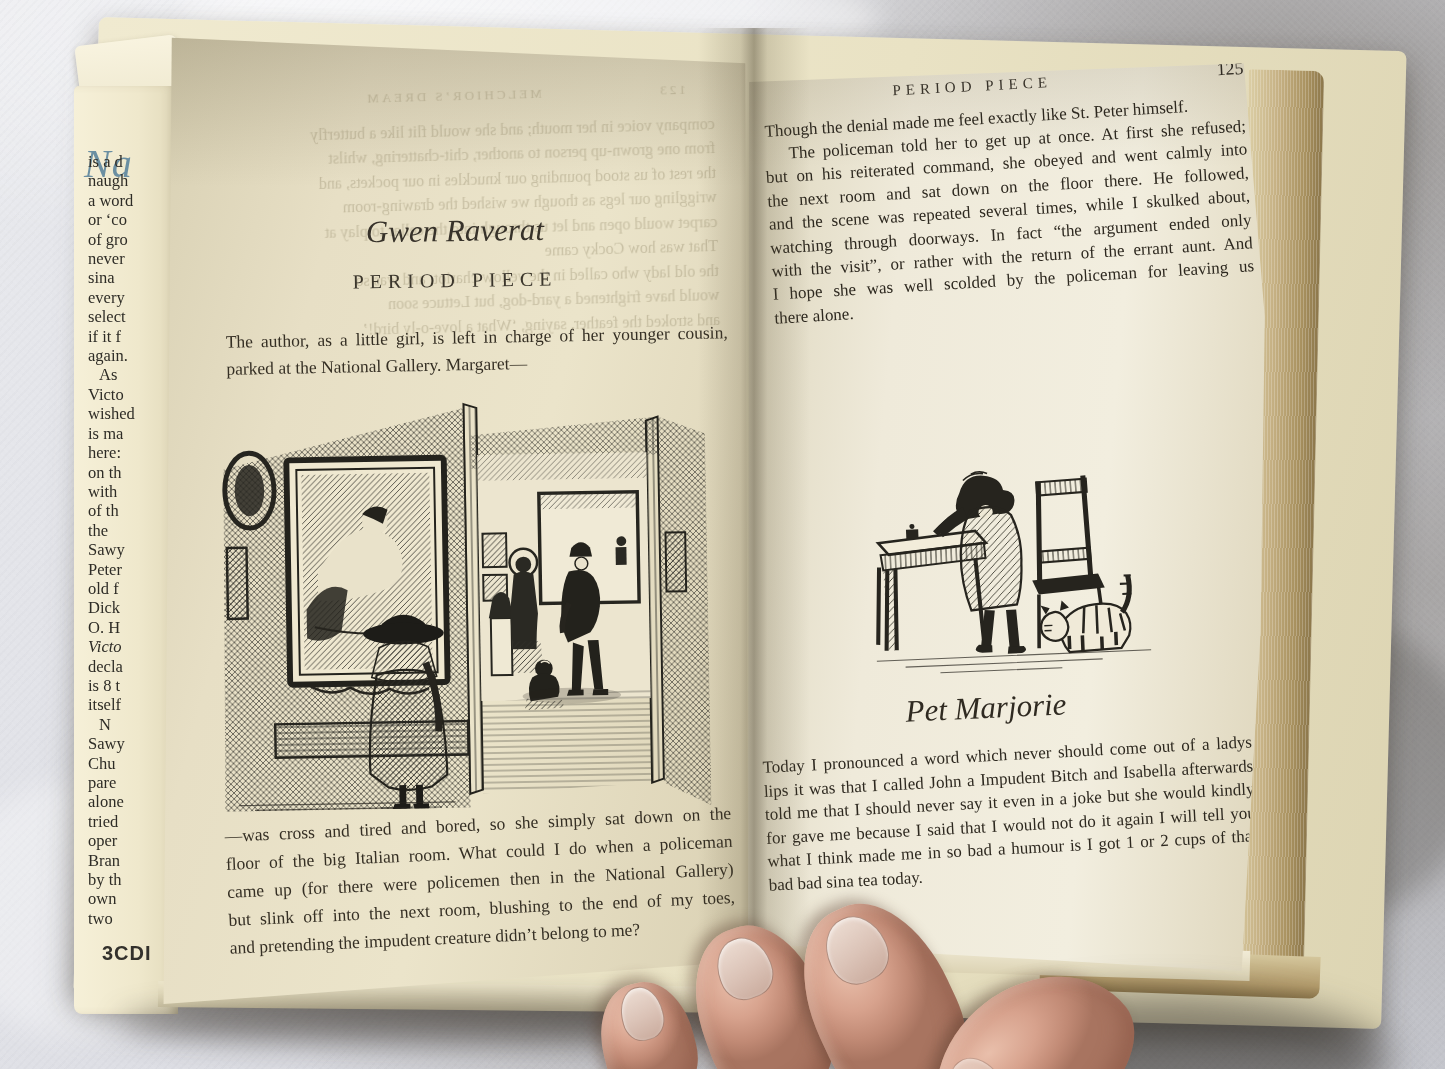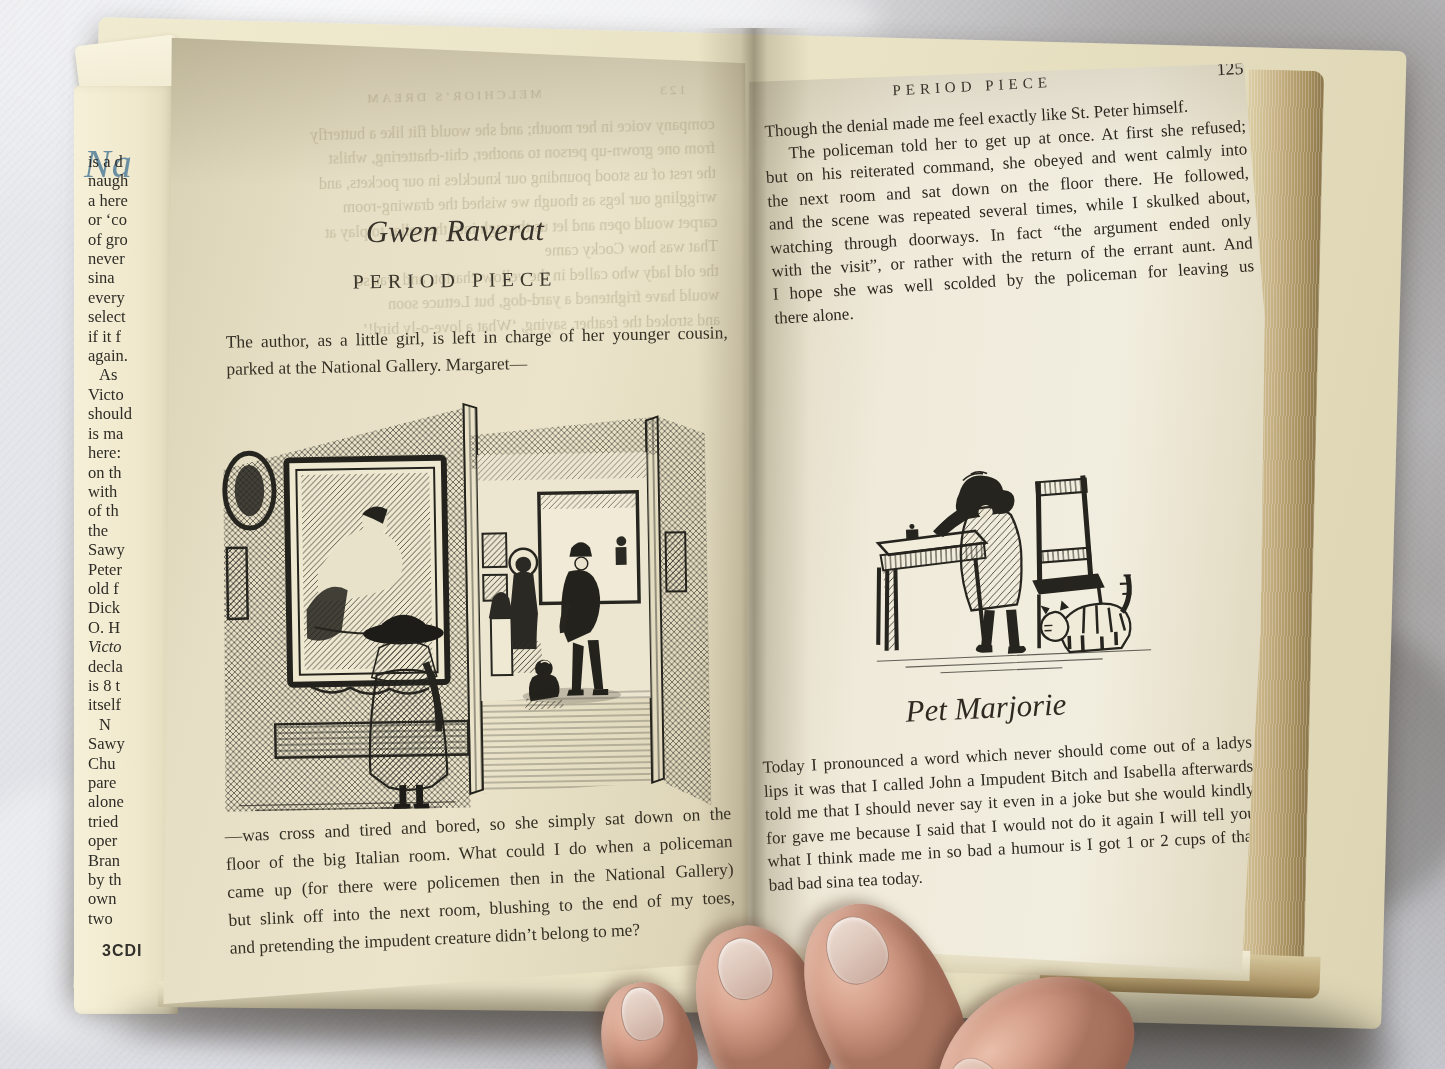--- a/index.html
+++ b/index.html
@@ -33,21 +33,21 @@
   .flap-fold{position:absolute;left:78px;top:40px;width:104px;height:66px;transform:rotate(-7deg);
     background:linear-gradient(180deg,#f8f3df,#efe9d0);border-radius:6px 10px 0 0;
     box-shadow:0 3px 6px rgba(90,80,55,.35);}
   .flap-title{position:absolute;left:10px;top:6px;font-style:italic;font-size:40px;font-weight:normal;
     letter-spacing:1px;margin-top:48px;}
   .flap-lines{position:absolute;left:14px;top:66px;width:150px;font-size:16.5px;line-height:19.4px;
     color:#2e2c26;white-space:nowrap;}
   .flap-lines .ln:nth-child(12),.flap-lines .ln:nth-child(30){padding-left:11px;}
   .flap-lines .ln:nth-child(26){font-style:italic;}
   .printer-mark{position:absolute;left:28px;top:856px;font-family:"Liberation Sans","DejaVu Sans",sans-serif;
-    font-weight:bold;font-size:16px;letter-spacing:1px;color:#33312c;}
+    font-weight:bold;font-size:20px;letter-spacing:1px;color:#33312c;}
   .under-left{position:absolute;left:158px;top:984px;width:588px;height:26px;transform:rotate(.6deg);
     background:linear-gradient(180deg,#ece5ca,#d9d0ae);}
   .under-right{position:absolute;left:750px;top:944px;width:500px;height:30px;transform:rotate(1.6deg);
     background:linear-gradient(180deg,#f1ebd6,#dcd3b4);}
   .under-shadow{position:absolute;left:120px;top:1000px;width:680px;height:46px;border-radius:50%;
     background:rgba(58,52,44,.45);filter:blur(14px);}
   .page{position:absolute;color:#352f24;}
   .page-left{left:160px;top:30px;width:590px;height:980px;
     clip-path:polygon(2% .8%, 99.2% 3.4%, 99.7% 95%, .6% 99.4%);
     background:
@@ -115,32 +115,32 @@
   <div class="cover"></div>
   <div class="fore-edge"></div>
   <div class="bottom-edge"></div>
 
   <div class="flap-fold"></div>
   <div class="flap">
     <div class="flap-title" style="color:#6b8fa2;">Na</div>
     <div class="flap-lines">
         <div class="ln">is a d</div>
         <div class="ln">naugh</div>
-        <div class="ln">a here</div>
+        <div class="ln">a word</div>
         <div class="ln">or ‘co</div>
         <div class="ln">of gro</div>
         <div class="ln">never</div>
         <div class="ln">sina</div>
         <div class="ln">every</div>
         <div class="ln">select</div>
         <div class="ln">if it f</div>
         <div class="ln">again.</div>
         <div class="ln">As</div>
         <div class="ln">Victo</div>
-        <div class="ln">should</div>
+        <div class="ln">wished</div>
         <div class="ln">is ma</div>
         <div class="ln">here:</div>
         <div class="ln">on th</div>
         <div class="ln">with</div>
         <div class="ln">of th</div>
         <div class="ln">the</div>
         <div class="ln">Sawy</div>
         <div class="ln">Peter</div>
         <div class="ln">old f</div>
         <div class="ln">Dick</div>

